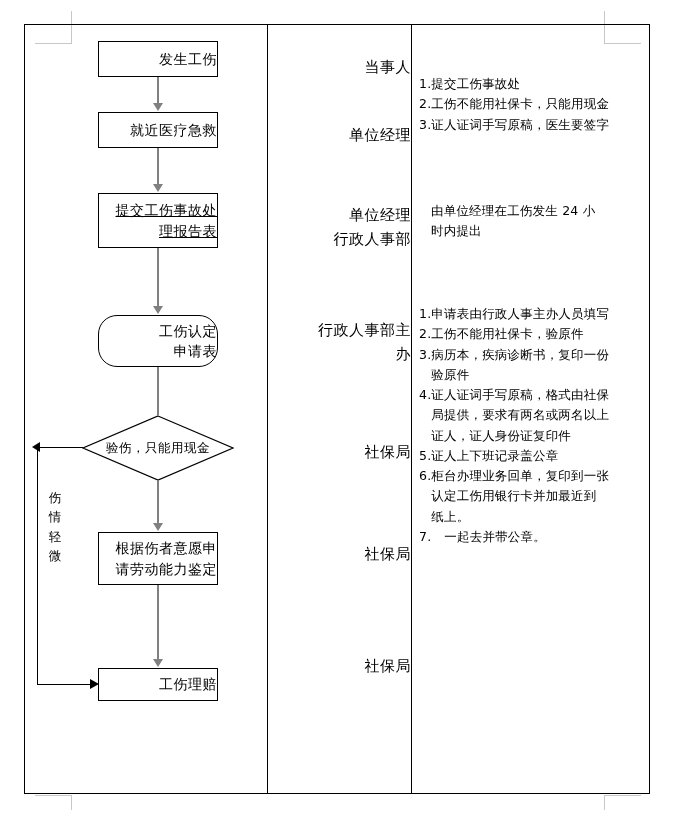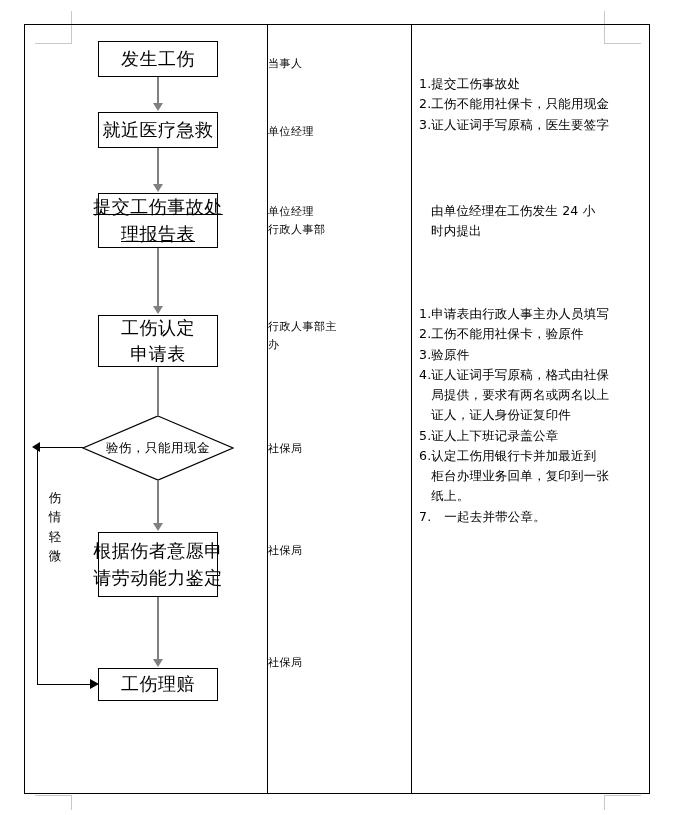--- a/index.html
+++ b/index.html
@@ -52,35 +52,35 @@
   .divider-1 { left: 267px; }
   .divider-2 { left: 411px; }
 
   .node {
     position: absolute;
     border: 1px solid #000000;
     background: #ffffff;
     box-sizing: border-box;
     display: flex;
     flex-direction: column;
-    align-items: center;
+    align-items: flex-end;
     justify-content: center;
-    font-size: 18px;
+    font-size: 14px;
     line-height: 1.45;
     letter-spacing: 0.5px;
     text-align: center;
     white-space: nowrap;
   }
 
   
   .node-1 { left: 98px;  top: 41px;  width: 120px; height: 36px; }
   .node-2 { left: 98px;  top: 112px; width: 120px; height: 36px; }
   .node-3 { left: 98px;  top: 193px; width: 120px; height: 55px; text-decoration: underline; }
-  .node-4 { left: 98px;  top: 315px; width: 120px; height: 52px; }
-  .node-6 { left: 98px;  top: 532px; width: 120px; height: 65px; }
+  .node-4 { left: 98px;  top: 315px; width: 120px; height: 52px; border-radius: 19px; }
+  .node-6 { left: 98px;  top: 532px; width: 120px; height: 53px; }
   .node-7 { left: 98px;  top: 668px; width: 120px; height: 33px; }
 
   
   .diamond-wrap {
     position: absolute;
     left: 82px; top: 415px;
     width: 152px; height: 66px;
   }
   .diamond-wrap svg { display: block; }
   .diamond-label {
@@ -139,22 +139,22 @@
     text-align: center;
     letter-spacing: 0px;
   }
   .loop-label span { display: block; }
 
   
   .role {
     position: absolute;
     left: 268px;
     width: 143px;
-    text-align: left;
-    font-size: 11px;
+    text-align: right;
+    font-size: 15px;
     line-height: 1.6;
     letter-spacing: 0.5px;
   }
   .role-1 { top: 55px; }
   .role-2 { top: 123px; }
   .role-3 { top: 203px; }
   .role-4 { top: 318px; }
   .role-5 { top: 440px; }
   .role-6 { top: 542px; }
   .role-7 { top: 654px; }
@@ -327,42 +327,43 @@
   </div>
   <div class="note-item">
     <span class="note-num">2.</span>
     <span class="note-text">
       <span class="note-line">工伤不能用社保卡，验原件</span>
     </span>
   </div>
   <div class="note-item">
     <span class="note-num">3.</span>
     <span class="note-text">
+      <span class="note-line">病历本，疾病诊断书，复印一份</span>
       <span class="note-line">验原件</span>
     </span>
   </div>
   <div class="note-item">
     <span class="note-num">4.</span>
     <span class="note-text">
       <span class="note-line">证人证词手写原稿，格式由社保</span>
       <span class="note-line">局提供，要求有两名或两名以上</span>
       <span class="note-line">证人，证人身份证复印件</span>
     </span>
   </div>
   <div class="note-item">
     <span class="note-num">5.</span>
     <span class="note-text">
       <span class="note-line">证人上下班记录盖公章</span>
     </span>
   </div>
   <div class="note-item">
     <span class="note-num">6.</span>
     <span class="note-text">
+      <span class="note-line">柜台办理业务回单，复印到一张</span>
       <span class="note-line">认定工伤用银行卡并加最近到</span>
-      <span class="note-line">柜台办理业务回单，复印到一张</span>
       <span class="note-line">纸上。</span>
     </span>
   </div>
   <div class="note-item">
     <span class="note-num">7.</span>
     <span class="note-text">
       <span class="note-line indent">一起去并带公章。</span>
     </span>
   </div>
 </div>

